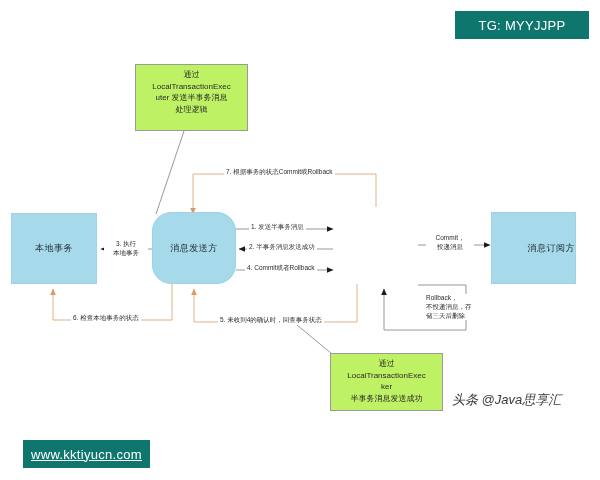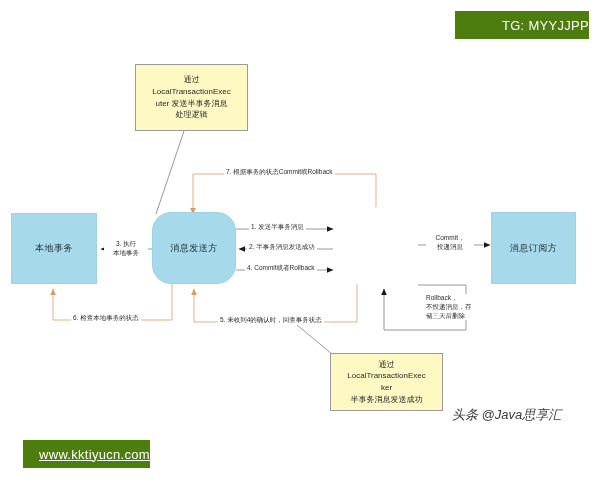--- a/index.html
+++ b/index.html
@@ -29,51 +29,50 @@
     display: flex;
     align-items: center;
     justify-content: center;
     color: #1c2b33;
     font-size: 9px;
     letter-spacing: 0.5px;
     text-align: center;
   }
   .callout {
     position: absolute;
-    background: #fef9c3;
+    background: #bef264;
     border: 1px solid #9a9a9a;
     display: flex;
     flex-direction: column;
     align-items: center;
-    justify-content: center;
     text-align: center;
     font-size: 8px;
     line-height: 1.45;
     color: #2a2a2a;
     padding: 4px 6px;
   }
   .callout .ln { display: block; white-space: nowrap; }
   .edge-label {
     position: absolute;
     font-size: 6.5px;
     line-height: 1.35;
     color: #2b2b2b;
     white-space: nowrap;
     text-align: center;
     background: #ffffff;
     padding: 0 2px;
   }
   .edge-label.multi { white-space: normal; }
   .wm {
     position: absolute;
-    background: #4d7c0f;
+    background: #0f766e;
     color: #ffffff;
     display: flex;
     align-items: center;
-    justify-content: flex-end;
+    justify-content: center;
     font-size: 13px;
     letter-spacing: 0.3px;
   }
   .credit {
     position: absolute;
     color: #3a3a3a;
     font-size: 13px;
     font-style: italic;
     white-space: nowrap;
   }
@@ -118,21 +117,21 @@
 
   <div class="node" style="left:11px; top:213px; width:86px; height:71px;">
     <span>本地事务</span>
   </div>
 
   <div class="node" style="left:152px; top:212px; width:84px; height:72px;border-radius:19px;">
     <span>消息发送方</span>
   </div>
 
 
-  <div class="node" style="left:491px; top:212px; width:85px; height:72px;">
+  <div class="node" style="left:491px; top:212px; width:85px; height:72px;justify-content:flex-end;">
     <span>消息订阅方</span>
   </div>
 
   <div class="callout" style="left:135px; top:64px; width:113px; height:67px;">
     <span class="ln">通过</span>
     <span class="ln">LocalTransactionExec</span>
     <span class="ln">uter 发送半事务消息</span>
     <span class="ln">处理逻辑</span>
   </div>
 
@@ -172,15 +171,15 @@
   </div>
 
   <div class="wm" style="left:455px; top:11px; width:134px; height:28px;">
     <span>TG: MYYJJPP</span>
   </div>
 
   <div class="wm" style="left:23px; top:440px; width:127px; height:28px;text-decoration:underline;">
     <span>www.kktiyucn.com</span>
   </div>
 
-  <div class="credit" style="left:452px; top:406px;">头条 @Java思享汇</div>
+  <div class="credit" style="left:452px; top:391px;">头条 @Java思享汇</div>
 
 </div>
 
 </body></html>

